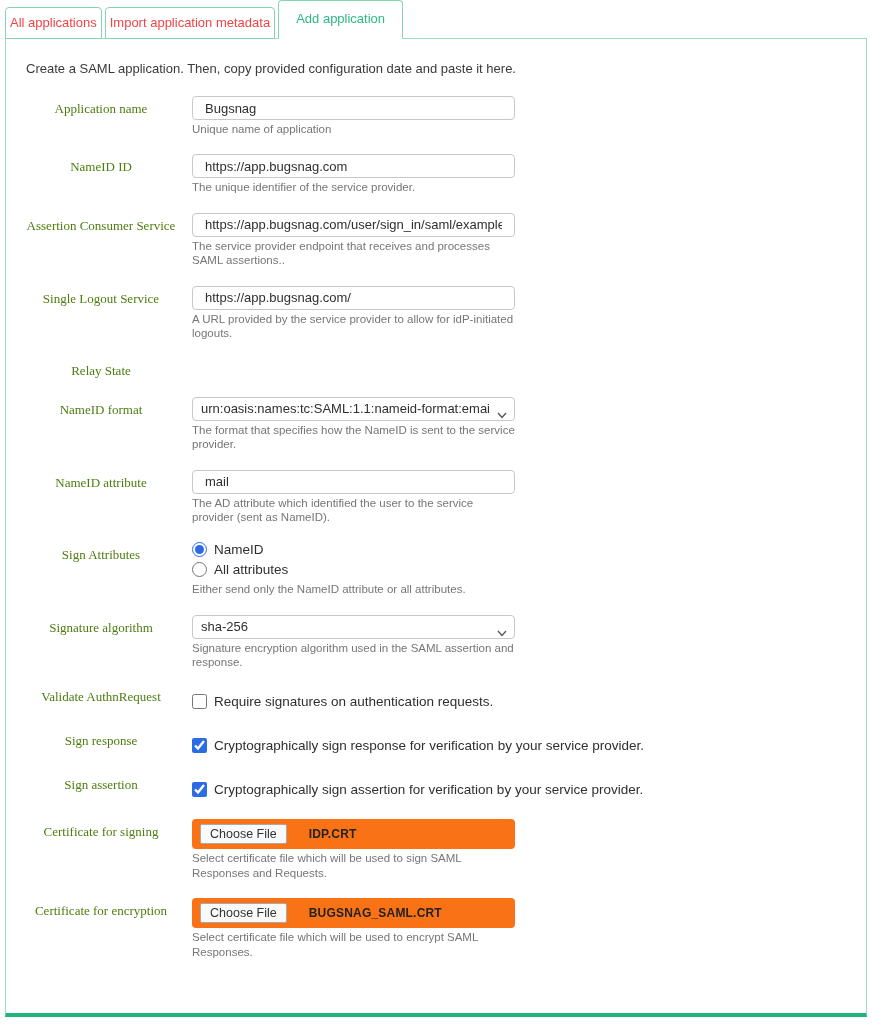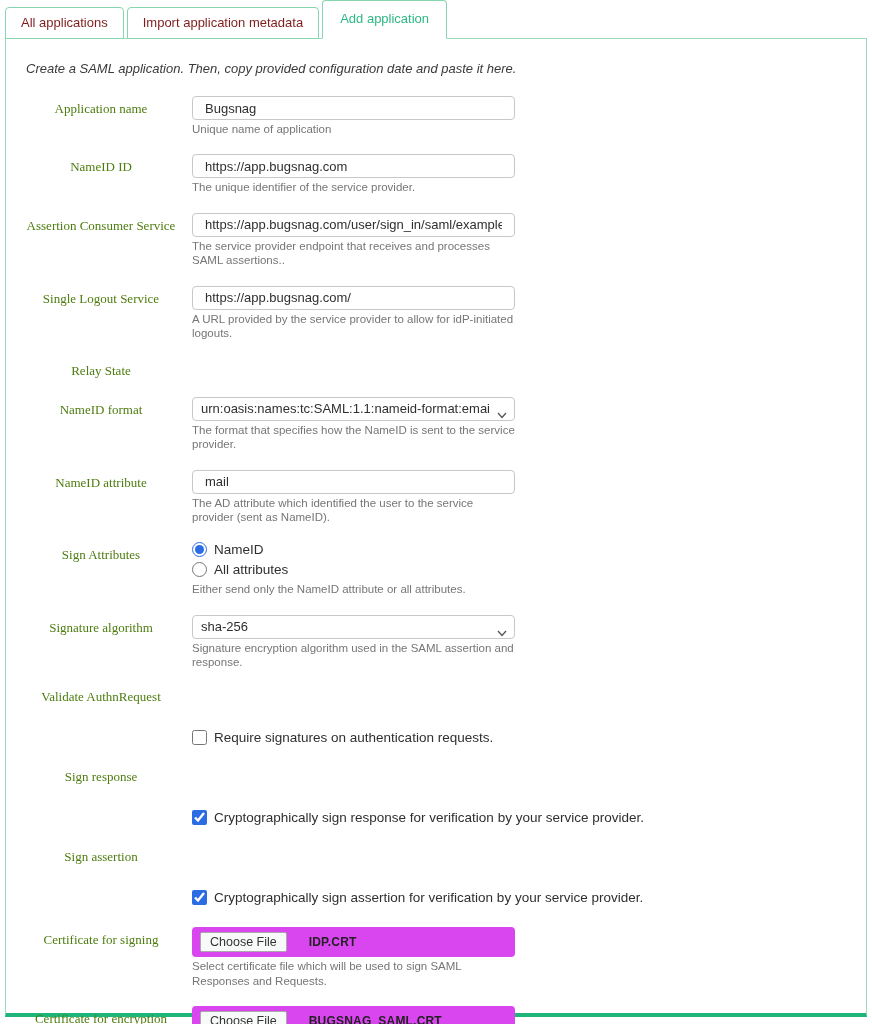--- a/index.html
+++ b/index.html
@@ -4,34 +4,34 @@
 <style>
   * { box-sizing: border-box; }
   html, body { margin: 0; padding: 0; background: #fff; }
   body { font-family: "Liberation Sans", sans-serif; color: #3c3c3c; }
   .page { width: 872px; height: 1024px; overflow: hidden; position: relative; background: #fff; }
 
   
   .tabs { display: flex; align-items: flex-end; padding-left: 5px; position: relative; z-index: 2; }
   .tab {
     background: #fff; border: 1px solid #85d6ae; border-radius: 4px 4px 0 0;
-    padding: 7px 15px 8px; font-size: 13px; color: #7f1d1d; margin-right: 3px;
+    padding: 7px 4px 8px; font-size: 13px; color: #ef4444; margin-right: 3px;
     margin-bottom: -1px; cursor: pointer; white-space: nowrap;
   }
   .tab.active {
     color: #2eb886; padding: 10px 17px 12px; border-bottom: 1px solid #ffffff;
   }
 
   
   .panel {
     position: relative; z-index: 1; margin: 0 5px; background: #fff;
     border: 1px solid #9adcbc; border-bottom: 4px solid #1db57a;
     height: 979px; padding: 22px 20px 0 20px;
   }
-  .intro { font-size: 13px; color: #3a3a3a; margin-bottom: 20px; font-style: italic; }
+  .intro { font-size: 13px; color: #3a3a3a; margin-bottom: 20px; }
 
   
   .row { display: flex; align-items: flex-start; margin-bottom: 18px; }
   .flabel {
     width: 150px; flex: 0 0 150px; text-align: center; font-size: 13px;
     color: #4d7c0f; padding-top: 5px; line-height: 1.2; font-family: Liberation Serif, serif;
   }
   .ctrl { margin-left: 16px; width: 323px; }
   .tinput {
     width: 323px; height: 24px; border: 1px solid #c8c8c8; border-radius: 4px;
@@ -47,26 +47,26 @@
     border: 1px solid #c8c8c8; border-radius: 4px; padding: 0 24px 0 8px;
     font-size: 13px; color: #2f2f2f; background: #fff; outline: none;
     font-family: "Liberation Sans", sans-serif;
   }
   .chev { position: absolute; right: 8px; top: 8px; pointer-events: none; }
 
   
   .opt-line { display: flex; align-items: flex-end; margin-bottom: 5px; font-size: 13.5px; color: #2f2f2f; cursor: pointer; }
   .opt-line input { accent-color: #2b6be4; width: 15px; height: 15px; margin: 0 7px 0 0; }
   .check-row { margin-bottom: 17px; }
-  .check-row .ctrl { padding-top: 7px; margin-top: 36px; }
+  .check-row .ctrl { padding-top: 7px; }
   .check-row .flabel { padding-top: 2px; }
 
   
   .filebox {
-    width: 323px; height: 30px; background: #d946ef; border-radius: 4px;
+    width: 323px; height: 30px; background: #f97316; border-radius: 4px;
     display: flex; align-items: center; padding: 0 8px;
   }
   .filebtn {
     background: #f8f9f9; border: 1px solid #a9a9a9; border-radius: 2px;
     font-size: 12.5px; color: #333; padding: 2px 9px; cursor: pointer;
     font-family: "Liberation Sans", sans-serif;
   }
   .filename { font-size: 12px; font-weight: bold; color: #222; margin-left: 22px; letter-spacing: 0.2px; }
 </style>
 </head>

